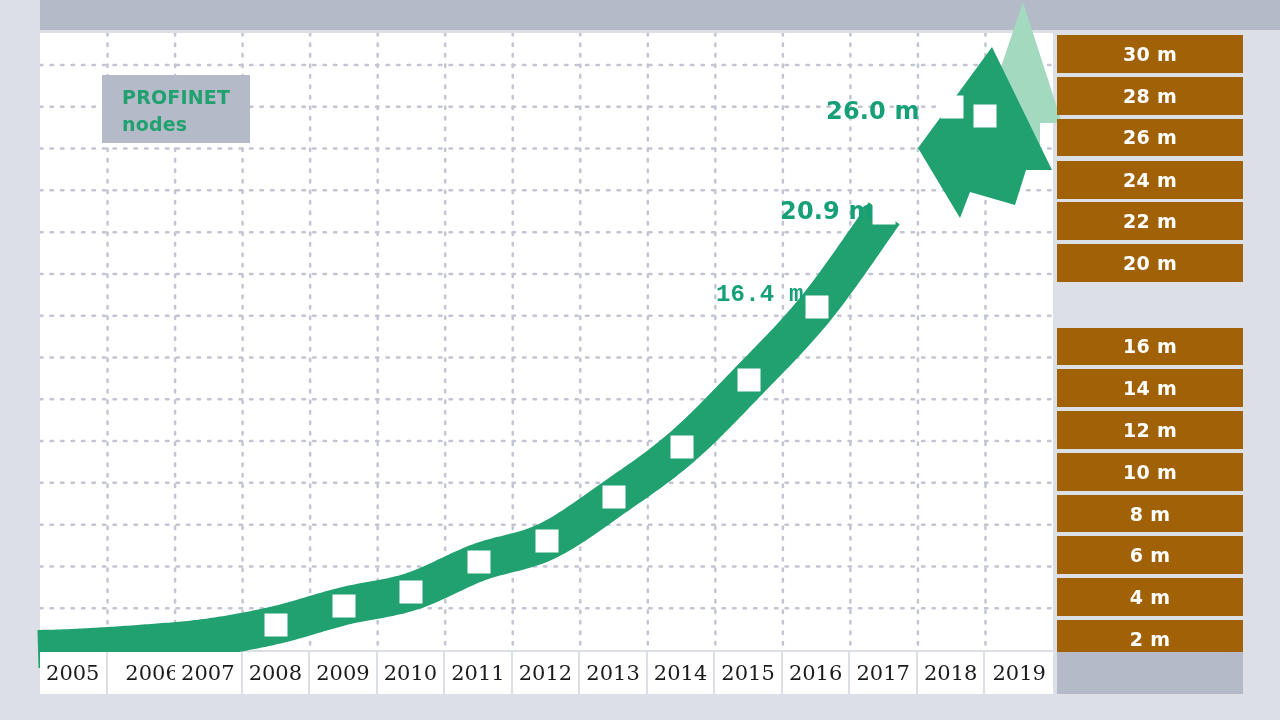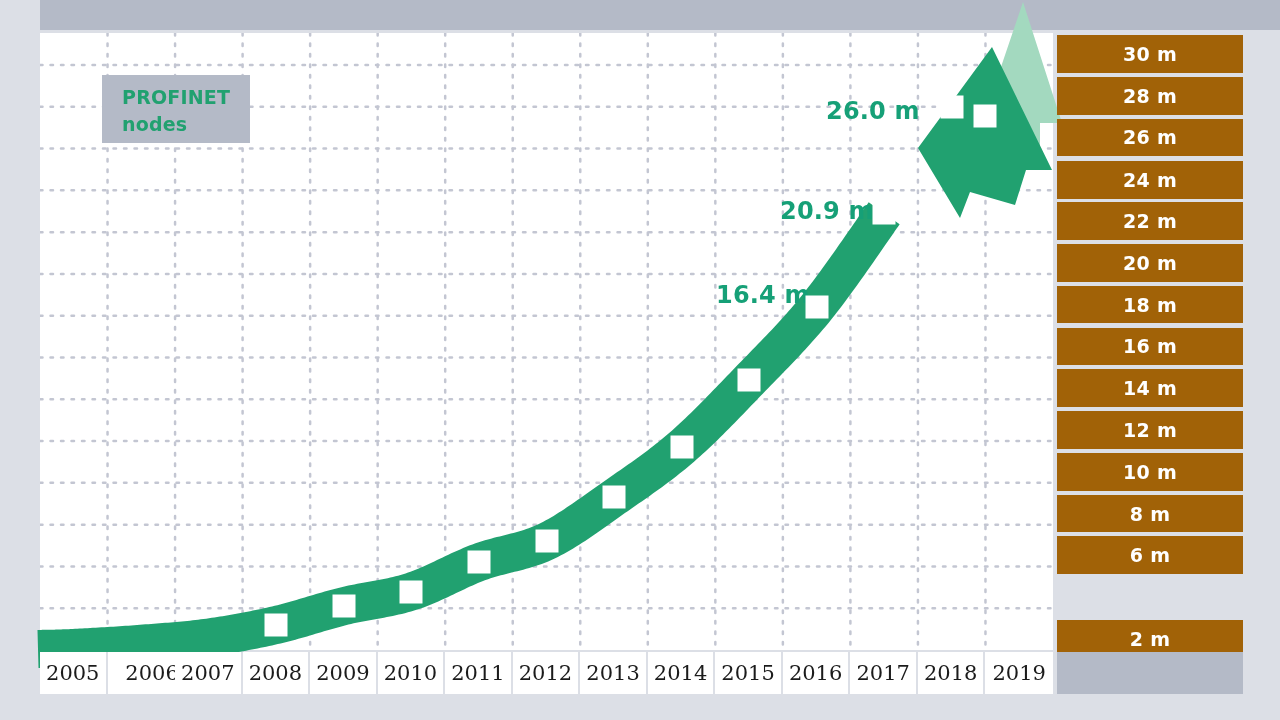--- a/index.html
+++ b/index.html
@@ -179,21 +179,21 @@
 
     <path id="curve-band" fill="#21a170" d="M-1.4899801214551218,667.9485106388801 L -0.7476862810061913,667.9285414566119 L 0.03926259561560219,667.9103842001633 L 0.911583968374747,667.892596690954 L 1.8647318099707255,667.8749137507465 L 2.8951325591393267,667.8569926765633 L 3.999885006823298,667.8384447888754 L 5.176564766483348,667.8188534387423 L 6.423093184787717,667.7977846037271 L 7.73764722784047,667.7747932842994 L 9.118596152365189,667.7494274483977 L 10.564456118909606,667.7212305069793 L 12.073857088164987,667.6897428894137 L 13.645518292103162,667.6545030564218 L 15.278229797508628,667.6150481555678 L 16.970838467736634,667.570914446248 L 18.72223714613607,667.5216375741725 L 20.531356230838153,667.4667527465284 L 22.397157046400924,667.4057948410458 L 24.318626580827512,667.3382984707612 L 26.294773270895384,667.2637980189505 L 28.32462360015474,667.1818276539024 L 30.40721933255615,667.091921330055 L 32.54161524739469,666.9936127799108 L 34.71578223243334,666.8869936798111 L 36.94697405708806,666.7733148663516 L 39.270770594070484,666.6531408528913 L 41.69097488599455,666.5261605444958 L 44.20082029714746,666.3925940635017 L 46.79352307833847,666.2526620795309 L 49.462287929406614,666.1065855630823 L 52.2003121245835,665.9545855894505 L 55.0007886966038,665.7968831735227 L 57.856909006933215,665.6336991217829 L 60.76186492663232,665.4652538912635 L 63.70885078898483,665.2917674471095 L 66.69106523632327,665.113459111312 L 69.70171306084214,664.9305473952885 L 72.73400712776017,664.7432498084579 L 75.78117046630912,664.5517826337685 L 78.8364386182969,664.3563606592279 L 81.89306234529384,664.1571968516793 L 84.94431081443985,663.9545019550885 L 87.98347541101519,663.7484839900293 L 91.0038743659972,663.5393476232243 L 93.99885844290158,663.3272933649565 L 96.96181800662836,663.1125165364267 L 99.88619190711324,662.8952059264476 L 102.74964577557829,662.6767602226466 L 105.55879506619628,662.4611508541075 L 108.35750774616875,662.2490511849722 L 111.16228958664293,662.0382988210815 L 113.97314257358752,661.8279956079656 L 116.79006736442072,661.6172376231648 L 119.61306330172431,661.4051151730677 L 122.4421283995296,661.1907127960717 L 125.27725930223296,660.9731092721537 L 128.1184512162367,660.751377639119 L 130.9656978144998,660.524585215979 L 133.81899111426867,660.291793634078 L 136.67832132834232,660.0520588767653 L 139.54367669032766,659.8044313285722 L 142.41504325446536,659.5479558350152 L 145.29240467073151,659.2816717742941 L 148.17574193605208,659.0046131422998 L 151.0650331226707,658.7158086524682 L 153.96025308485164,658.4142818521331 L 156.86137314533917,658.0990512571241 L 159.76836076321226,657.7691305064274 L 162.68117918500573,657.4235285387766 L 165.59978708126079,657.0612497930637 L 168.52413817094228,656.6812944344431 L 171.4417852851366,656.284380783523 L 174.3384113173137,655.8755460814049 L 177.2235173767408,655.457154754869 L 180.10850468897937,655.0276240058367 L 182.9933704718456,654.5869551777078 L 185.87811196842807,654.1351496422005 L 188.7627264475583,653.6722087988859 L 191.64721120426788,653.1981340747138 L 194.53156356023942,652.712926923533 L 197.41578086424062,652.2165888256023 L 200.29986049254637,651.7091212870993 L 203.18379984934992,651.1905258396192 L 206.06759636716083,650.6608040396717 L 208.95124750719106,650.1199574681689 L 211.83475075972368,649.5679877299115 L 214.71810364447586,649.0048964530683 L 217.60130371094394,648.430685288652 L 220.4843485387358,647.845355909991 L 223.36723573789348,647.2489100121973 L 226.24996294919845,646.6413493116305 L 229.13252784446595,646.0226755453602 L 232.01492812682875,645.3928904706238 L 234.89716153100156,644.7519958642819 L 237.7792258235376,644.0999935222738 L 240.68822486791979,643.4305749609779 L 243.64612857178932,642.72931203985 L 246.61835872169365,641.9965208491672 L 249.57569064619625,641.2416678239052 L 252.51835374845058,640.4673225092489 L 255.44656365484687,639.6760172832475 L 258.3605193147068,638.8702496125637 L 261.26040057115796,638.0524841440528 L 264.14636615052973,637.2251545989776 L 267.0185520227135,636.3906654445848 L 269.8770700907345,635.5513933241606 L 272.72200717403194,634.7096882317816 L 275.55342425646097,633.8678744219669 L 278.37135597671704,633.0282510475547 L 281.17581034559623,632.193092521577 L 283.96676868128634,631.3646486009055 L 286.744185760666,630.5451441911594 L 289.50799019134246,629.7367788740581 L 292.2580850159513,628.9417261602028 L 294.99434856698645,628.1621324724266 L 297.7166355971584,627.4001158675449 L 300.4247787168877,626.6577645077782 L 303.1185901769832,625.9371348975294 L 305.7978640406428,625.2402499067811 L 308.44323434081275,624.5738216893237 L 311.0479301009659,623.9469245028943 L 313.6504752798987,623.3538288294108 L 316.27721293975554,622.7848383942825 L 318.92869663301934,622.236539779784 L 321.60537917317214,621.7054482916932 L 324.3076227191433,621.1879984118137 L 327.03570793306454,620.6805361605151 L 329.78984184485637,620.1793131946256 L 332.5701641385347,619.6804824729462 L 335.3767516503698,619.1800953452745 L 338.2096209379415,618.6740999569857 L 341.0687288429366,618.1583409058417 L 343.95397103107666,617.6285601370006 L 346.86517855246115,617.0803991125083 L 349.80211252731516,616.5094023392271 L 352.7644571279956,615.9110223805116 L 355.7518110997616,615.2806265080269 L 358.7636781408748,614.6135051668494 L 361.79945654628176,613.9048824250929 L 364.8584286057941,613.1499285547238 L 367.93975033280606,612.3437748393585 L 371.0424421763447,611.4815306252848 L 374.1653814288805,610.5583025232302 L 377.31344026344084,609.5672173422058 L 380.47365400142473,608.5049327501406 L 383.61355459611036,607.3823350647908 L 386.7197031006611,606.210728444759 L 389.7935320762768,604.9963204369021 L 392.836391472462,603.7451038207788 L 395.849525429378,602.462886423493 L 398.8340556116812,601.1553180752423 L 401.79096959450175,599.8279143278587 L 404.72111304739633,598.486076792341 L 407.62518468486047,597.1351100997696 L 410.5037331594285,595.7802355735552 L 413.3571552600968,594.4266017370247 L 416.1856949441784,593.0792917827288 L 418.9894428772593,591.7433281093486 L 421.76833628797914,590.4236739968992 L 424.5221590670993,589.1252324475519 L 427.25054215961063,587.8528421731047 L 429.9529644203356,586.611270665834 L 432.6287542333993,585.4052042523743 L 435.2770923395142,584.239235006534 L 437.8970164767474,583.1178443944622 L 440.4874286231708,582.0453835545725 L 443.04710583371457,581.0260501883803 L 445.55999066311216,580.0693175704878 L 448.0310673327821,579.1811209272453 L 450.507864508188,578.3458223823793 L 453.0184542743489,577.5484609784007 L 455.564896556839,576.7835945688715 L 458.1489097503635,576.0457255043931 L 460.7718925110353,575.3292478369133 L 463.4349485359255,574.6284030727314 L 466.1389113010157,573.9372445995167 L 468.8843662081653,573.2496105308337 L 471.67166813659503,572.5591045289657 L 474.5009529576249,571.8590841534357 L 477.3721421281845,571.1426563970737 L 480.28494002267615,570.4026802666192 L 483.2388242000905,569.6317764914645 L 486.23302934460537,568.8223446525335 L 489.266526171294,567.9665881639869 L 492.3379971516202,567.0565475655347 L 495.44581146684226,566.084142449103 L 498.5880021003031,565.0412220168131 L 501.7622483678936,563.919623732038 L 504.9658673768291,562.7112387940062 L 508.19581780500187,561.4080822889432 L 511.4487189250943,560.0023649403156 L 514.6851265052043,558.5036790698537 L 517.8537945306317,556.9465836938994 L 520.9690589756138,555.3430859208388 L 524.0595148593677,553.6846244408782 L 527.1265314530425,551.9754759417942 L 530.1713988049063,550.2197874014687 L 533.1953205059137,548.4215966886807 L 536.199409534487,546.5848508697563 L 539.1846864175932,544.7134222728115 L 542.1520790805229,542.8111224337882 L 545.1024238778831,540.8817140894259 L 548.0364674015564,538.9289214006268 L 550.9548687479236,536.9564385924476 L 553.8582019977999,534.9679371894 L 556.7469587200942,532.9670720107218 L 559.6215503560611,530.9574860725518 L 562.4823103772268,528.9428145243046 L 565.3294961383712,526.9266877261771 L 568.163290368977,524.9127335543952 L 570.9838022637863,522.9045790008034 L 573.7910681467549,520.905851113919 L 576.5850516939269,518.9201773095103 L 579.3656437105603,516.9511850600186 L 582.132661467172,515.0025009535042 L 584.8978306506818,513.0694036184609 L 587.6805235784814,511.13564527597066 L 590.4799703852846,509.1951903033505 L 593.2879044552695,507.25156528018766 L 596.1043459867823,505.3025035721941 L 598.9292863213019,503.345737990734 L 601.7626879747772,501.37900084081065 L 604.604484773969,499.4000241280131 L 607.4545820998404,497.4065399206841 L 610.312857241491,495.3962808607203 L 613.1791598653639,493.36698081360856 L 616.0533126054104,491.3163756455775 L 618.9351117804929,489.24220411310716 L 621.8243282454696,487.14220884756463 L 624.7207083821087,485.0141374154453 L 627.6239752351794,482.8557434326559 L 630.5338297977478,480.6647877095486 L 633.4499524478847,478.4390394020616 L 636.3720045367068,476.176277143397 L 639.2996301249461,473.87429013025246 L 642.2324578621918,471.53087913776244 L 645.1701029996361,469.14385743802836 L 648.1121695237182,466.71105159847923 L 651.0582523946134,464.23030213827843 L 654.0068382985248,461.70041832177566 L 656.952219289571,459.1247534285679 L 659.8892125461014,456.50957926669105 L 662.8172201188712,453.8580554032321 L 665.736705141976,451.1723798842037 L 668.6480923787631,448.45474603386515 L 671.5517704615635,445.70734452903645 L 674.4480940138312,442.9323651433777 L 677.3373856413955,440.13199820941674 L 680.2199377847385,437.30843583998177 L 683.0960144281161,434.4638729451628 L 685.9658526642033,431.6005080759701 L 688.8296641149857,428.72054412146394 L 691.687636211011,425.8261888822369 L 694.539933331998,422.9196555397078 L 697.3866978122876,420.0031630376765 L 700.2280508148046,417.0789363899374 L 703.0640930771445,414.14920692542347 L 705.8949055331731,411.2162124802818 L 708.7205498131628,408.2821975444446 L 711.5410686250256,405.3494133686046 L 714.3564860186702,402.42011803598865 L 717.1668075349255,399.496576501926 L 719.9720202398552,396.5810606028784 L 722.7690161918437,393.67903629261144 L 725.5587289136631,390.79446240355384 L 728.3503786346072,387.91914036954597 L 731.1492036571352,385.04454353881897 L 733.955280158175,382.1674704626565 L 736.7686477176663,379.2847330767291 L 739.5893089785964,376.3931566050656 L 742.4172296243013,373.4895795535831 L 745.25233867321,370.5708537935348 L 748.0945290888051,367.6338447301905 L 750.9436587001275,364.67543154717765 L 753.7995514255545,361.69250751235035 L 756.6619987897974,358.6819803270032 L 759.5307617210734,355.6407724968249 L 762.4055726121957,352.5658217003451 L 765.2861376259283,349.45408112887696 L 768.1721392214453,346.3025197711584 L 771.0632388751853,343.1081226161183 L 773.9590799659525,339.8678907484356 L 776.8592907908968,336.5788413137968 L 779.7634876761823,333.2380073339259 L 782.6712781438613,329.84243735544 L 785.5822640948625,326.38919492124467 L 788.4960449671981,322.87535785833734 L 791.4228538661044,319.28484516776166 L 794.4175578392975,315.5327606319902 L 797.5043993310594,311.57992876762944 L 800.6607090482177,307.4625293291612 L 803.87570025871,303.2015037161868 L 807.1375488867845,298.8187712145751 L 810.4337108490251,294.3369580579237 L 813.7511285182269,289.7792133895632 L 817.0763683573671,285.1690821279543 L 820.3957143654976,280.53041616966425 L 823.695232178225,275.8873122541234 L 826.960812918811,271.2640691195732 L 830.1782023656405,266.6851594058775 L 833.3330186857968,262.1752137682266 L 836.4107602894424,257.75901629598485 L 839.3968038745974,253.46151194248512 L 842.2763910778992,249.30782866437528 L 845.0345998253416,245.32331994296118 L 847.6562926248155,241.533638408209 L 850.1260269113395,237.96486064166453 L 852.4278982438748,234.64370183783717 L 854.5452562027601,231.59789863338546 L 856.4601602267542,228.85692958065385 L 858.1522548510469,226.45347271433042 L 859.6409664918506,224.36407799896455 L 828.6923668414827,202.314493429607 L 827.1375840764223,204.4969202358185 L 825.3465141559618,207.04085687767952 L 823.3678948389068,209.87297887777538 L 821.2106820030388,212.97608982882957 L 818.8862464297099,216.3297938412225 L 816.4072490418512,219.91195310964824 L 813.7870967410164,223.699408386652 L 811.0396583048168,227.66836181181532 L 808.179107583736,231.79459157314 L 805.2198338463604,236.0535767099676 L 802.1763900719191,240.42057073698177 L 799.0634643010261,244.8706441655511 L 795.895866286436,249.37870664307573 L 792.6885255378244,253.91951438278141 L 789.4564991761691,258.46766558256786 L 786.2149896673241,262.99758453871254 L 782.9793739894891,267.48349354868094 L 779.765247484308,271.8993700670765 L 776.5884879573514,276.2188845703952 L 773.4653491240061,280.4153117600037 L 770.4125982434492,284.46140342753534 L 767.4477225825208,288.3292044168944 L 764.5892467517518,291.9897816857183 L 761.8438128005622,295.4294405465241 L 759.1428439216905,298.7426085665138 L 756.4288470162485,302.01547397756485 L 753.7120551894719,305.2383034369707 L 750.9920678793732,308.4145224279789 L 748.2684869868809,311.54754214974474 L 745.5409200340473,314.6407588051357 L 742.8089833470367,317.69755307212563 L 740.0723052229993,320.7212897526511 L 737.3305290407385,323.7153175876408 L 734.5833162766934,326.6829692222738 L 731.8303493900374,329.62756130153815 L 729.0713345435357,332.5523946729968 L 726.3060041300009,335.46075467142936 L 723.5341190776502,338.35591145877464 L 720.7554709111948,341.2411203925774 L 717.9698835490121,344.11962239694134 L 715.1772148201429,346.9946443117442 L 712.3773576880701,349.86939919850585 L 709.5702411712224,352.7470865847292 L 706.755830952936,355.63089263258155 L 703.934129676198,358.5239902223417 L 701.1051769209481,361.4295389459302 L 698.2690488641144,364.35068501088057 L 695.4309838081562,367.2852494216742 L 692.6002019823669,370.2223131880442 L 689.7776369095188,373.15586025402655 L 686.9601806479964,376.0868225332078 L 684.1478202638631,379.01293782187156 L 681.340561297948,381.9319370351686 L 678.5384278001601,384.8415442161469 L 675.7414624784109,387.7394765753207 L 672.949726962973,390.6234445624436 L 670.1633021877121,393.4911519734843 L 667.382288890224,396.34029609719704 L 664.6068082334333,399.1685679071977 L 661.8370025516808,401.9736523071075 L 659.0730362246854,404.75322843816696 L 656.315096682995,407.50497006078973 L 653.5633955485948,410.22654602385757 L 650.8181699141599,412.9156208382024 L 648.0796837639464,415.5698553737354 L 645.3482295384364,418.18690770310644 L 642.6241298434591,420.76443411866467 L 639.9077393024684,423.3000903538915 L 637.1994465477952,425.7915330454286 L 634.4996763427873,428.23642147735666 L 631.80889182154,430.6324196555095 L 629.1264950348084,432.9781531067958 L 626.447303160942,435.27687094579886 L 623.7656082540595,437.53494914556813 L 621.0798970003639,439.7557310106322 L 618.3897643600302,441.94159110033274 L 615.6948143194982,444.09489002227724 L 612.9946621299598,446.2179750887458 L 610.2889364410041,448.31318111505146 L 607.5772813133633,450.38283133807045 L 604.8593580981537,452.4292384311833 L 602.1348471734467,454.454705590507 L 599.4034495323081,456.4615276665723 L 596.664888219507,458.4519923154643 L 593.9189096168118,460.428381143857 L 591.1652845790805,462.39297082329625 L 588.4038094251757,464.34803415044036 L 585.6343067890483,466.29584103169685 L 582.856626337142,468.23865937273104 L 580.070645358556,470.1787558556179 L 577.2762692342536,472.1183965888792 L 574.4734317909955,474.05984761828216 L 571.6620955447303,476.0053752890089 L 568.8422518369375,477.9572464526019 L 566.013920865963,479.91772851495205 L 563.1688360159848,481.89488209582487 L 560.3062274217168,483.8961225584003 L 557.4454674005508,485.9107941066479 L 554.5982816394065,487.9269209047753 L 551.7644874088007,489.94087507655723 L 548.9439755139914,491.94902963014897 L 546.136709631023,493.9477575170334 L 543.3427260838511,495.93343132144196 L 540.5621340672177,497.90242357093354 L 537.7951163106056,499.85110767744794 L 535.0419301687946,501.77585953689726 L 532.3029091133111,503.67305983440934 L 529.5784645854097,505.5390971218384 L 526.8690881539992,507.37037175413514 L 524.1753538998947,509.1633007915263 L 521.4979209194772,510.9143239947833 L 518.8375358046289,512.619911060522 L 516.1950349099574,514.2765702611962 L 513.5713461607529,515.8808586684625 L 510.9674900839826,517.4293941461503 L 508.3845796580687,518.918869296301 L 505.82381847396573,520.3460675234076 L 503.2864965799416,521.7078813410662 L 500.77398324714596,523.0013329727674 L 498.31487349479573,524.2106066444321 L 495.9235032971282,525.318540472631 L 493.5486266394429,526.344428871771 L 491.15079928983766,527.3114662841188 L 488.72664052099543,528.2254655536765 L 486.27310901080824,529.0920438872048 L 483.7875218664913,529.9166946044686 L 481.26755840393565,530.704857289376 L 478.71125160648364,531.4619832645847 L 476.11697065539454,532.1935942425557 L 473.48339802213167,532.9053328835355 L 470.8095044217683,533.60300472222 L 468.0945245384822,534.2926114600692 L 465.3379359312639,534.9803759470109 L 462.5394429745161,535.6727593103201 L 459.69896712516794,536.3764706633629 L 456.8166442545398,537.0984696861975 L 453.89282924185227,537.8459621616436 L 450.92810748896466,538.6263883238009 L 447.9233124718587,539.4474036808746 L 444.8795478876053,540.3168518597 L 441.7982123923177,541.24272903276 L 438.6810243807009,542.2331396711922 L 435.53004377832895,543.296243749094 L 432.3733426702211,544.4306824295122 L 429.25844972184075,545.6159815266495 L 426.1903491546068,546.8375219513798 L 423.15298352325243,548.0948020899128 L 420.1451298827078,549.3820447553705 L 417.16569021104505,550.6936261977745 L 414.2137022463309,552.0240529948802 L 411.28834672927815,553.3679423321036 L 408.3889520440117,554.7200056476862 L 405.51499704535405,556.0750355455116 L 402.66611267829614,557.4278958489847 L 399.8420828335992,558.7735146718845 L 397.04284473990305,560.1068804058324 L 394.2684890627936,561.4230405611173 L 391.5192597595839,562.7171034418972 L 388.7955536192702,563.9842426831053 L 386.09791929438705,565.2197047197603 L 383.42705549942974,566.4188192945494 L 380.7838079039552,567.5770131300785 L 378.16916408309345,568.6898268897866 L 375.58424570150083,569.7529355154788 L 373.0302968993388,570.762171945866 L 370.5086676261118,571.7135540721138 L 368.02079044301956,572.6033145526869 L 365.5532264032257,573.4327826577942 L 363.0735074600082,574.2131469745377 L 360.56866893476615,574.953458214001 L 358.04358300052706,575.6550044575165 L 355.4971269497613,576.3210535881333 L 352.9283212314958,576.9548762244606 L 350.336321859125,577.5597649224361 L 347.72041112246046,578.1390512263481 L 345.0799873164486,578.6961204766313 L 342.4145541393513,579.2344243906834 L 339.7237103364276,579.7574915124917 L 337.00714008003433,580.2689356777313 L 334.26460449039666,580.7724626655868 L 331.495934617614,581.2718752104248 L 328.7010261274079,581.7710765297257 L 325.8798358614652,582.2740724935717 L 323.0323803773658,582.78497251966 L 320.1587365113798,583.3079892301099 L 317.2590439475233,583.8474368560434 L 314.33350971571673,584.4077283266105 L 311.3824144780917,584.9933709345015 L 308.40612039357774,585.6089604338428 L 305.4050802756568,586.2591734027321 L 302.3798476768118,586.9487576957663 L 299.3567656591872,587.6761783106763 L 296.3743581815793,588.4272421877125 L 293.42585426746115,589.19409650128 L 290.4918879497789,589.9789193649895 L 287.5722532917305,590.7791996086455 L 284.6667625441246,591.592459696472 L 281.7752483173819,592.4162537505114 L 278.897565364213,593.2481657874001 L 276.0335920171117,594.0858081897929 L 273.1832313187135,594.9268204281124 L 270.3464118766259,595.7688680438991 L 267.52308846772723,596.6096419025941 L 264.7132424102057,597.44685772089 L 261.91688171485697,598.2782558716411 L 259.1340410203767,599.1016014675059 L 256.36478131061983,599.9146847228258 L 253.60918940502586,600.7153215914985 L 250.86737720661978,601.5013546766319 L 248.13948068529325,602.2706544052936 L 245.4256585673754,603.0211204585681 L 242.72609069599383,603.7506834431321 L 240.04097602047042,604.4573067854698 L 237.37053016719528,605.1389888234521 L 234.71498253932177,605.7937650620844 L 232.04510846541356,606.426567896165 L 229.32632973201814,607.052071209869 L 226.58061624677643,607.6732273500037 L 223.8350718731714,608.2837278329475 L 221.08969437775633,608.8835744546395 L 218.3444814952461,609.4727689919408 L 215.59943092877322,610.0513132020885 L 212.85454035015317,610.6192088221519 L 210.10980740016723,611.176457568491 L 207.3652296888575,611.7230611362174 L 204.6208047958319,612.2590211986599 L 201.87653027058673,612.7843394068311 L 199.13240363283916,613.2990173888996 L 196.38842237287233,613.8030567496663 L 193.64458395189808,614.2964590700436 L 190.90088580242605,614.7792259065405 L 188.15732532864945,615.2513587907528 L 185.4138999068432,615.7128592288575 L 182.670606885775,616.1637287011141 L 179.92744358712747,616.6039686613708 L 177.18440730593215,617.0335805365778 L 174.4414953110206,617.4525657263061 L 171.69870484548136,617.8609256022739 L 168.95603312713072,618.2586615078807 L 166.22488138153003,618.6441906450483 L 163.51475071794655,619.0129252456161 L 160.8113240298503,619.3641594331265 L 158.10215414832757,619.7004251442589 L 155.3871947923433,620.0225361602389 L 152.66640463243854,620.3313105360303 L 149.93974691514833,620.627570826438 L 147.20718909955147,620.9121442865198 L 144.4687025083923,621.1858630481761 L 141.72426199593508,621.449564274813 L 138.9738456344235,621.7040902959371 L 136.2174344207834,621.9502887235111 L 133.455012004991,622.1890125518063 L 130.68656444128692,622.4211202424099 L 127.91207996327799,622.6474757959256 L 125.1315487837633,622.8689488117736 L 122.3449629199893,623.0864145373702 L 119.55231604491487,623.3007539077973 L 116.75360336494236,623.5128535769326 L 113.94882152446822,623.7236059408233 L 111.13796853752362,623.9339091539392 L 108.32104374669042,624.14466713874 L 105.4980478093868,624.3567895888372 L 102.66898271158153,624.5711919658331 L 99.85035422442174,624.7875254916391 L 97.03317778810288,625.0024584615734 L 94.18040807361862,625.2144458891687 L 91.28349832793184,625.4244330580347 L 88.34967501671889,625.6321553529665 L 85.38611612062063,625.8373546911465 L 82.39996001889354,626.0397781788404 L 79.3983125582556,626.2391770787525 L 76.38825273972783,626.4353060074388 L 73.3768373461909,626.6279223048476 L 70.37110475495594,626.816785533804 L 67.37807812357147,627.0016570782981 L 64.40476809701009,627.1822998172596 L 61.458175156231235,627.3584778560902 L 58.54529170917015,627.5299563021892 L 55.67310401390015,627.6965010735296 L 52.848594019445606,627.8578787312392 L 50.07874121260789,628.0138563283324 L 47.3705245705934,628.1642012672748 L 44.7309247418776,628.3086811589365 L 42.16692661643279,628.4470636745937 L 39.685522509838776,628.5791163807277 L 37.293716288645555,628.704606542942 L 34.998528932881065,628.8233008795563 L 32.81755110089999,628.9344348916176 L 30.736046789642316,629.036532774405 L 28.712919556332725,629.1297118544688 L 26.73787639984526,629.2149706161871 L 24.81170821058611,629.2927496000974 L 22.935192863616933,629.3634895686735 L 21.10909295359907,629.42763149824 L 19.334153028421103,629.4856165801085 L 17.611096187197244,629.5378862353516 L 15.940619865596679,629.5848821497341 L 14.323390572861742,629.6270463384799 L 12.760037263452375,629.6648212553341 L 11.251142911835002,629.6986499677292 L 9.797233695905204,629.7289764312648 L 8.398764958745925,629.7562459146975 L 7.056102772159519,629.7809056554329 L 5.769499407804858,629.8034058724635 L 4.539060233516641,629.8242013417637 L 3.3646983265100308,629.8437538718388 L 2.2460711445643686,629.862536248288 L 1.1824904122514917,629.8810386302058 L 0.17279103162524734,629.8997791460995 L -0.784864447467447,629.919321901027 L -1.693285941216023,629.9403085247867 L -2.5100198785448784,629.9622036468342 Z"></path>
     <polygon id="arrow-head" fill="#21a170" points="878,148 952,47 1012,170 986,170 975,205 930,192 920,218"></polygon>
   </svg>
 
   <div class="legend-box">
     <div class="legend-line">PROFINET</div>
     <div class="legend-line">nodes</div>
   </div>
 
-  <div class="data-label" style="left:716px; top:281px;">16.4 m</div>
+  <div class="data-label" style="left:716px; top:281px;font-family:Liberation Mono, monospace;">16.4 m</div>
   <div class="data-label" style="left:780px; top:197px;">20.9 m</div>
   <div class="data-label" style="left:826px; top:97px;text-align:right;">26.0 m</div>
 
   <div id="markers">
       <div class="marker" style="left: 276.367px; top: 624.929px;"></div>
       <div class="marker" style="left: 343.9px; top: 606.125px;"></div>
       <div class="marker" style="left: 411.433px; top: 591.5px;"></div>
       <div class="marker" style="left: 478.967px; top: 562.25px;"></div>
       <div class="marker" style="left: 546.5px; top: 541.357px;"></div>
       <div class="marker" style="left: 614.033px; top: 497.482px;"></div>
@@ -217,40 +217,40 @@
       </div>
       <div class="y-tick" style="top: 128px; height: 37.7857px;">
         <span>24 m</span>
       </div>
       <div class="y-tick" style="top: 169.143px; height: 37.7857px;">
         <span>22 m</span>
       </div>
       <div class="y-tick" style="top: 210.929px; height: 37.7857px;">
         <span>20 m</span>
       </div>
-      <div class="y-tick" style="top: 252.714px; height: 37.7857px;">
-        <span>18 m</span>
-      </div>
       <div class="y-tick" style="top: 294.5px; height: 37.7857px;">
         <span>16 m</span>
       </div>
       <div class="y-tick" style="top: 336.286px; height: 37.7857px;">
         <span>14 m</span>
       </div>
       <div class="y-tick" style="top: 378.071px; height: 37.7857px;">
         <span>12 m</span>
       </div>
       <div class="y-tick" style="top: 419.857px; height: 37.7857px;">
         <span>10 m</span>
       </div>
       <div class="y-tick" style="top: 461.643px; height: 37.7857px;">
         <span>8 m</span>
       </div>
       <div class="y-tick" style="top: 503.429px; height: 37.7857px;">
         <span>6 m</span>
+      </div>
+      <div class="y-tick" style="top: 545.214px; height: 37.7857px;">
+        <span>4 m</span>
       </div>
       <div class="y-tick" style="top: 587px; height: 37.7857px;">
         <span>2 m</span>
       </div>
     </div>
 
   <div class="x-axis">
       <div class="x-tick" style="left: 0px; width: 67.5333px;">
         <span>2005</span>
       </div>

